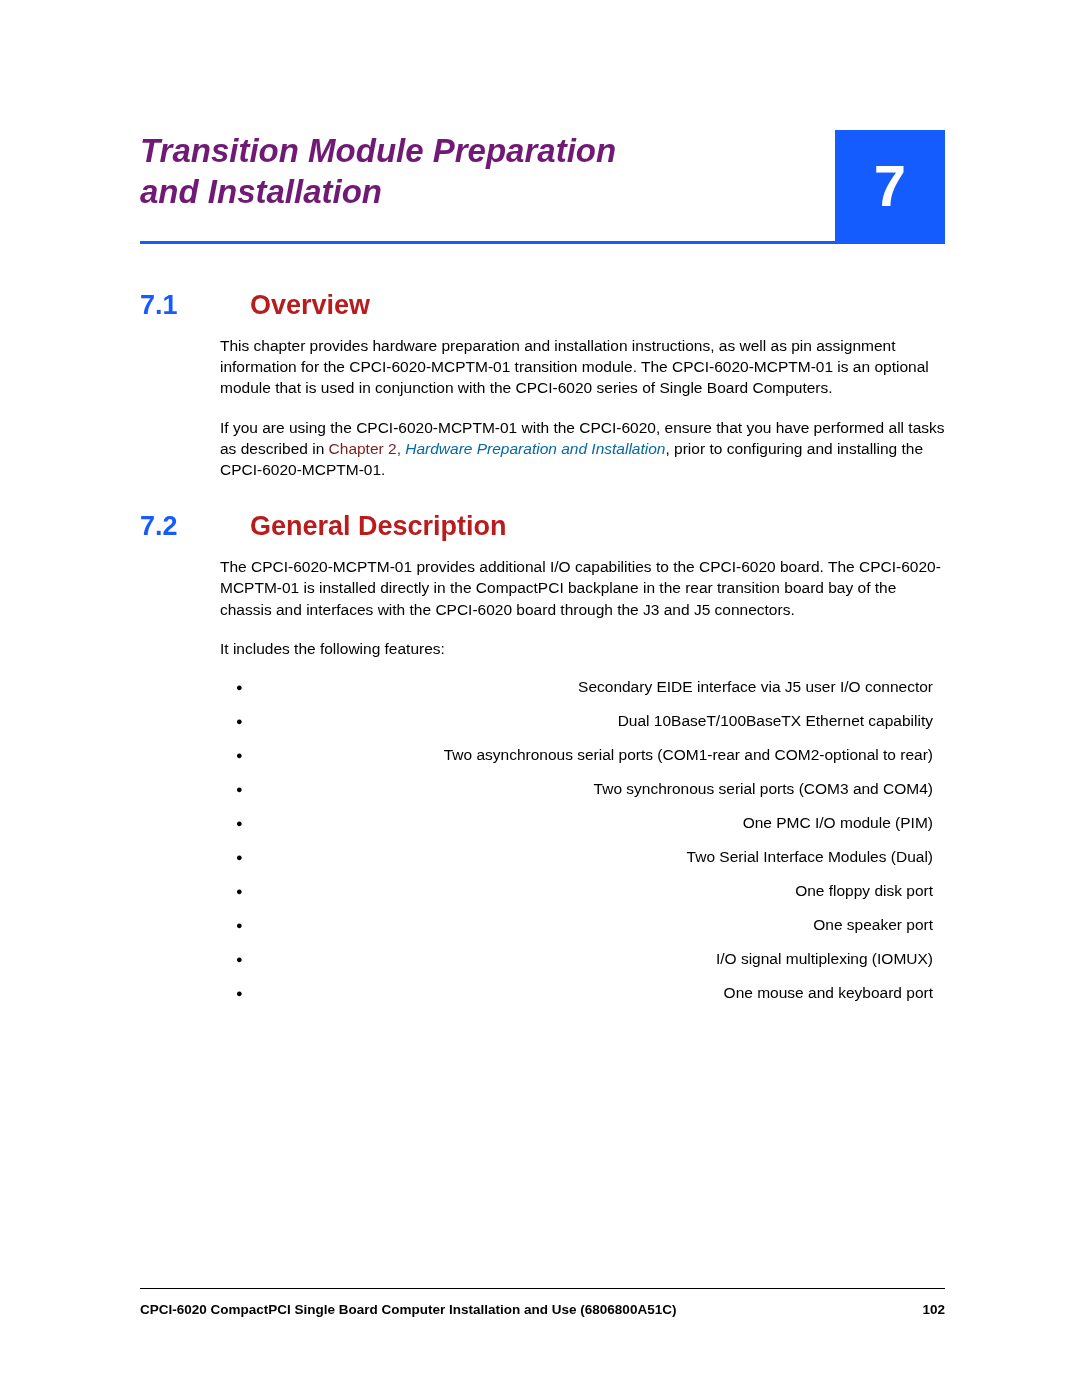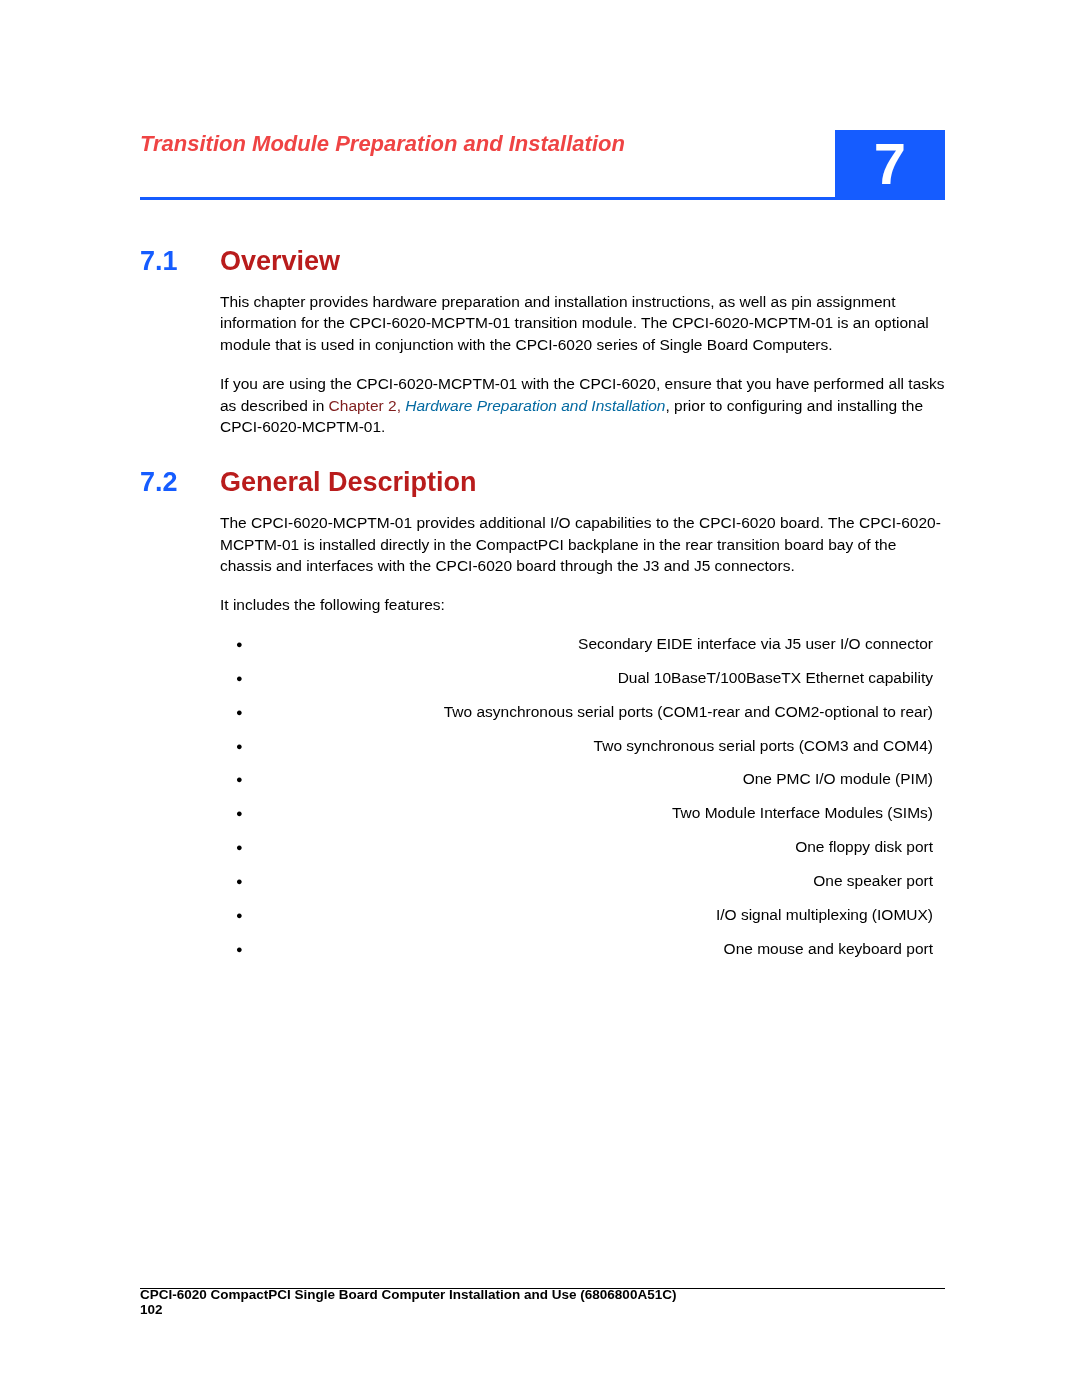--- a/index.html
+++ b/index.html
@@ -20,43 +20,44 @@
     display: flex;
     align-items: stretch;
     justify-content: space-between;
     border-bottom: 3px solid #155cff;
     padding-bottom: 0;
     margin-bottom: 46px;
   }
   .chapter-title {
     font-style: italic;
     font-weight: 700;
-    font-size: 22px;
-    color: #ef4444;
+    font-size: 33px;
+    color: #701a75;
     line-height: 1.25;
     max-width: 540px;
-    padding-bottom: 16px;
+    padding-bottom: 28px;
   }
   .chapter-number-box {
     background: #155cff;
     color: #ffffff;
     width: 110px;
     display: flex;
     align-items: center;
     justify-content: center;
     font-size: 58px;
     font-weight: 700;
   }
   .section {
     margin-bottom: 30px;
   }
   .section-heading {
     display: flex;
     align-items: baseline;
     margin-bottom: 14px;
+    gap: 30px;
   }
   .sec-num {
     color: #155cff;
     font-weight: 700;
     font-size: 27px;
     width: 80px;
     flex-shrink: 0;
   }
   .sec-title {
     color: #b91c1c;
@@ -108,21 +109,20 @@
   }
   .footer {
     position: absolute;
     left: 140px;
     right: 135px;
     bottom: 80px;
     display: flex;
     justify-content: space-between;
     font-size: 13.5px;
     font-weight: 700;
-    flex-direction: column;
   }
 </style>
 </head>
 <body>
 
 <div class="page">
 
   <div class="chapter-header">
     <div class="chapter-title">Transition Module Preparation and Installation</div>
     <div class="chapter-number-box">
@@ -156,21 +156,21 @@
       </p>
       <p class="para">
         <span>It includes the following features:</span>
       </p>
       <ul class="features">
         <li>Secondary EIDE interface via J5 user I/O connector</li>
         <li>Dual 10BaseT/100BaseTX Ethernet capability</li>
         <li>Two asynchronous serial ports (COM1-rear and COM2-optional to rear)</li>
         <li>Two synchronous serial ports (COM3 and COM4)</li>
         <li>One PMC I/O module (PIM)</li>
-        <li>Two Module Interface Modules (SIMs)</li>
+        <li>Two Serial Interface Modules (Dual)</li>
         <li>One floppy disk port</li>
         <li>One speaker port</li>
         <li>I/O signal multiplexing (IOMUX)</li>
         <li>One mouse and keyboard port</li>
       </ul>
     </div>
   </div>
 
   <div class="footer-line"></div>
   <div class="footer">

